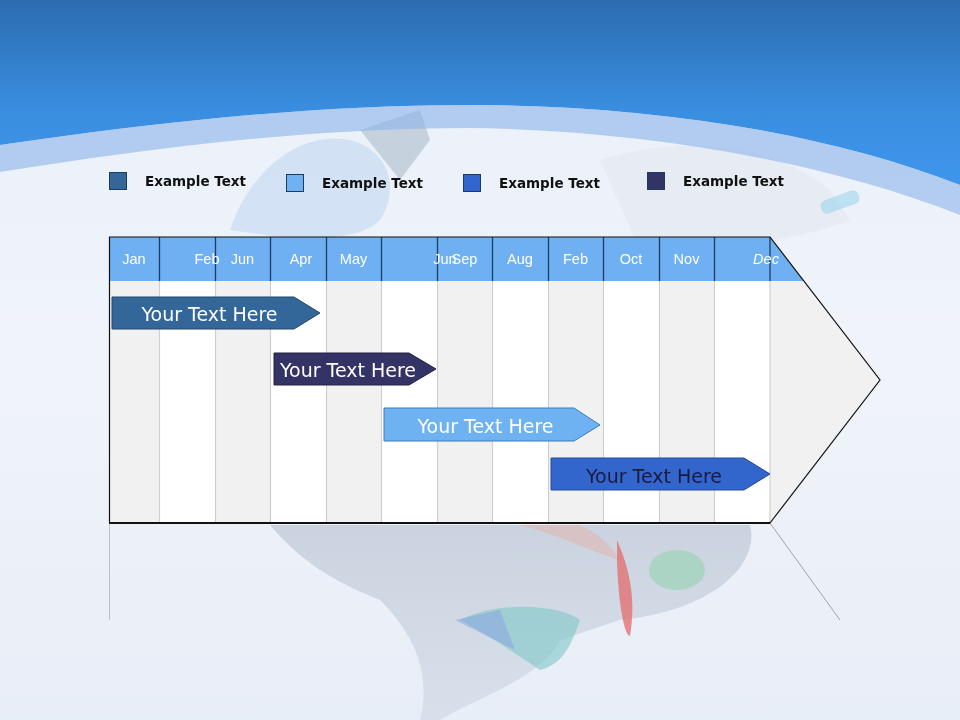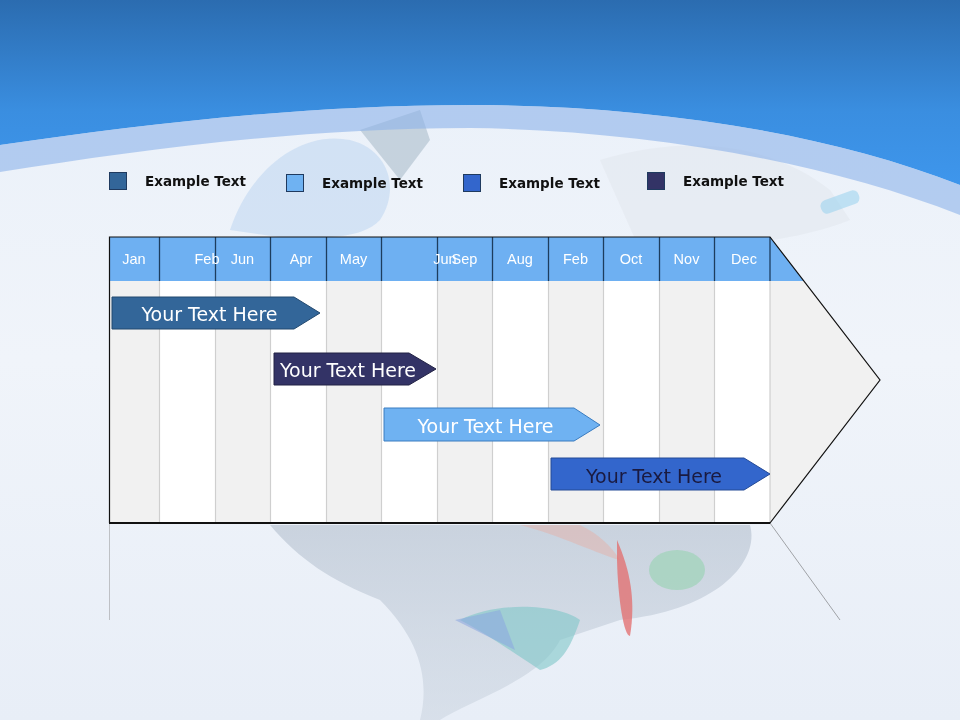--- a/index.html
+++ b/index.html
@@ -136,20 +136,20 @@
   <span class="month" style="left:159px; width:56px;margin-left:20px;">Feb</span>
   <span class="month" style="left:215px; width:55px;">Jun</span>
   <span class="month" style="left:273px; width:56px;">Apr</span>
   <span class="month" style="left:326px; width:55px;">May</span>
   <span class="month" style="left:381px; width:56px;margin-left:36px;">Jun</span>
   <span class="month" style="left:437px; width:55px;">Sep</span>
   <span class="month" style="left:492px; width:56px;">Aug</span>
   <span class="month" style="left:548px; width:55px;">Feb</span>
   <span class="month" style="left:603px; width:56px;">Oct</span>
   <span class="month" style="left:659px; width:55px;">Nov</span>
-  <span class="month" style="left:714px; width:60px;">Dec</span>
+  <span class="month" style="left:736px; width:60px;font-style:italic;">Dec</span>
 
   <span class="bar-text" style="left:112px; width:195px; top:303px; color:#ffffff;">Your  Text Here</span>
   <span class="bar-text" style="left:274px; width:148px; top:359px; color:#ffffff;">Your  Text Here</span>
   <span class="bar-text" style="left:384px; width:203px; top:415px; color:#ffffff;">Your  Text Here</span>
   <span class="bar-text" style="left:551px; width:206px; top:465px; color:#1a1a40;">Your  Text Here</span>
 
 </div>
 
 </body></html>

